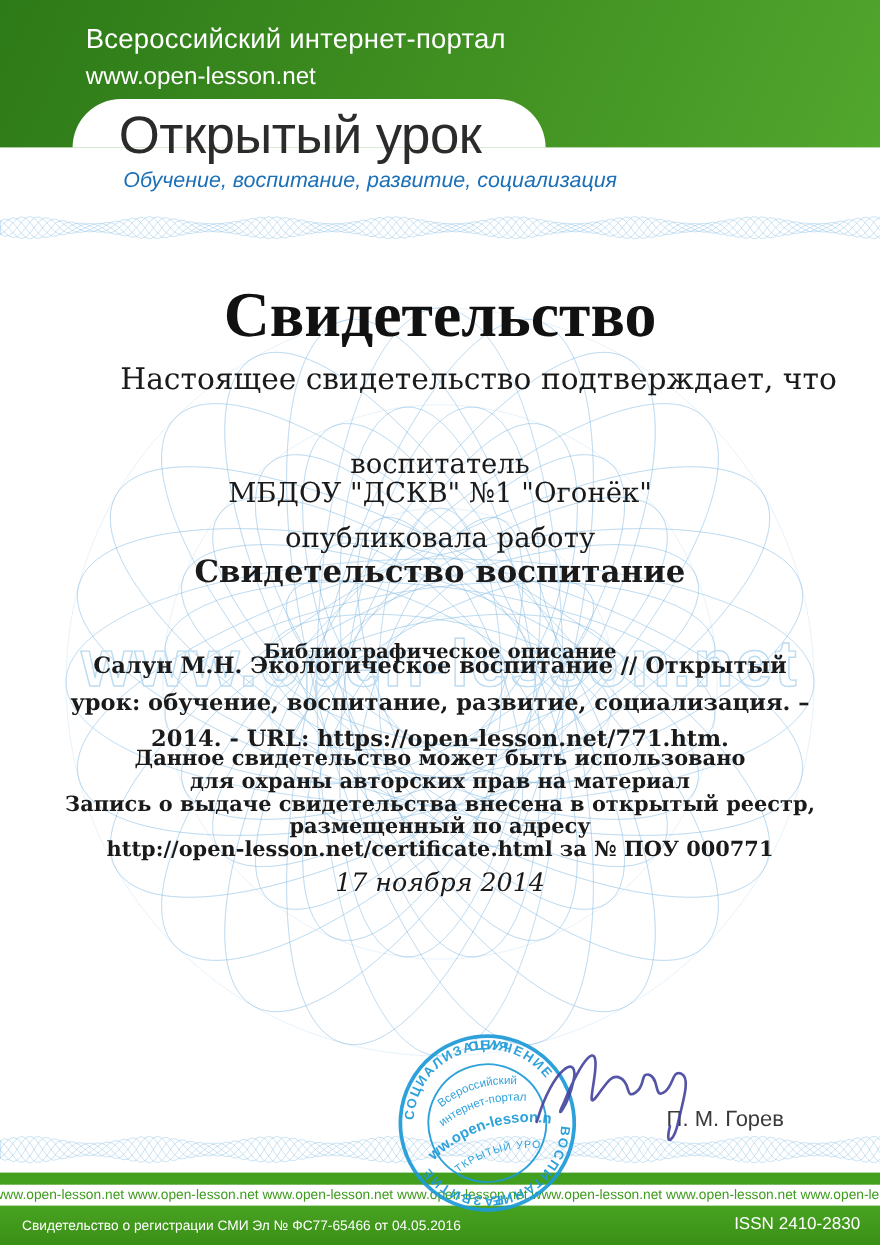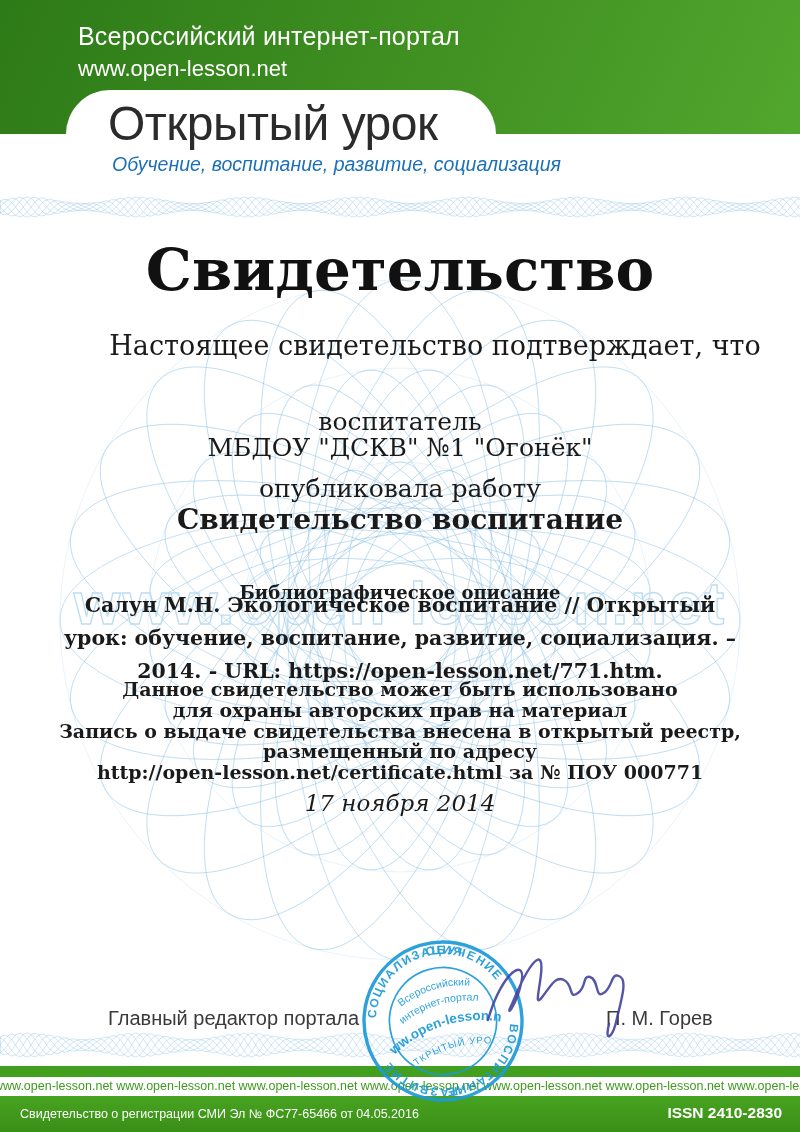--- a/index.html
+++ b/index.html
@@ -12,41 +12,41 @@
   .header-band{position:absolute;left:0;top:0;width:800px;height:134px;
                background:linear-gradient(115deg,#2d7a18 0%,#3f8f20 45%,#4fa32d 100%);
                background:linear-gradient(115deg,#2d7a18 0%,#419122 55%,#52a72e 100%);}
   .header-tab{position:absolute;left:66px;top:90px;width:430px;height:44px;background:#fff;
               border-radius:44px 44px 0 0;}
   .portal-title{position:absolute;left:78px;top:22px;color:#fff;font-size:25px;font-weight:normal;letter-spacing:.2px;}
   .portal-url{position:absolute;left:78px;top:56px;color:#fff;font-size:22px;}
   .logo-title{position:absolute;left:108px;top:96px;color:#2b2b2b;font-size:48px;letter-spacing:-.5px;}
   .logo-tagline{position:absolute;left:112px;top:153px;color:#1b70b8;font-size:19.5px;font-style:italic;}
   
-  .cert-title{top:236px;font-size:58px;font-weight:bold;color:#111;}
+  .cert-title{top:252px;font-size:58px;font-weight:bold;color:#111;font-family:Liberation Serif, serif;}
   .confirm{top:330px;font-size:27px;padding-left:35px;}
   .name{top:368px;font-size:30px;font-weight:bold;}
   .role{top:407px;font-size:25px;}
   .org{top:433px;font-size:25px;}
   .action{top:474px;font-size:25px;}
   .work{top:503px;font-size:28px;font-weight:bold;}
   .biblio-label{top:582px;font-size:18px;font-weight:bold;}
   .citation{top:589px;left:50px;width:700px;font-size:20.5px;font-weight:bold;line-height:33px;}
   .notes{top:679px;font-size:19px;line-height:20.8px;font-weight:bold;}
   .date{top:790px;font-size:23px;font-style:italic;}
   .editor-label{position:absolute;left:108px;top:1007px;font-size:20px;color:#3a3a3a;}
   .editor-name{position:absolute;left:606px;top:1007px;font-size:20px;color:#3a3a3a;}
   
   .bar-thin{position:absolute;left:0;top:1066px;width:800px;height:11px;background:#43a01e;z-index:4;}
   .ticker{position:absolute;left:-6px;top:1077px;width:812px;height:19px;line-height:19px;overflow:hidden;
           white-space:nowrap;color:#3f9b1e;font-size:12.5px;z-index:4;}
   .footer-bar{position:absolute;left:0;top:1096px;width:800px;height:36px;z-index:4;
               background:linear-gradient(#48a321,#3a8f16);}
   .footer-reg{position:absolute;left:20px;top:11px;color:#fff;font-size:12.5px;}
-  .footer-issn{position:absolute;right:18px;top:8px;color:#fff;font-size:15.5px;font-weight:bold;}
+  .footer-issn{position:absolute;right:18px;top:8px;color:#fff;font-size:15.5px;}
   
   .decor{position:absolute;z-index:0;}
   .z-content{z-index:2;}
   .stamp{position:absolute;left:358px;top:936px;width:170px;height:170px;z-index:6;transform:rotate(-17deg);}
   .sig{position:absolute;left:478px;top:938px;width:170px;height:125px;z-index:7;}
 </style>
 </head>
 <body>
 
 <div class="page">
@@ -160,21 +160,20 @@
   <div class="ctext biblio-label z-content">Библиографическое описание</div>
   <div class="ctext citation z-content" style="left:50px;width:700px">Салун М.Н. Экологическое воспитание // Открытый урок: обучение, воспитание, развитие, социализация. – 2014. - URL: https://open-lesson.net/771.htm.</div>
   <div class="ctext notes z-content">
     <div>Данное свидетельство может быть использовано</div>
     <div>для охраны авторских прав на материал</div>
     <div>Запись о выдаче свидетельства внесена в открытый реестр, размещенный по адресу</div>
     <div>http://open-lesson.net/certificate.html за № ПОУ 000771</div>
   </div>
   <div class="ctext date z-content">17 ноября 2014</div>
 
-  <div class="editor-label z-content">Главный редактор портала</div>
   <div class="editor-name z-content">П. М. Горев</div>
 
   <svg class="stamp" viewBox="-85 -85 170 170">
     <defs>
       <path id="arcTop" d="M -63.3 -22 A 67 67 0 0 1 63.3 -22"></path>
       <path id="arcBot" d="M 63.3 22 A 67 67 0 0 1 -63.3 22"></path>
       <path id="c1" d="M -44 -22 A 95 95 0 0 1 44 -22"></path>
       <path id="c2" d="M -48 -5 A 105 105 0 0 1 48 -5"></path>
       <path id="cu" d="M -58 19 A 125 125 0 0 1 58 19"></path>
       <path id="c3" d="M -40 36 A 110 110 0 0 1 40 36"></path>

